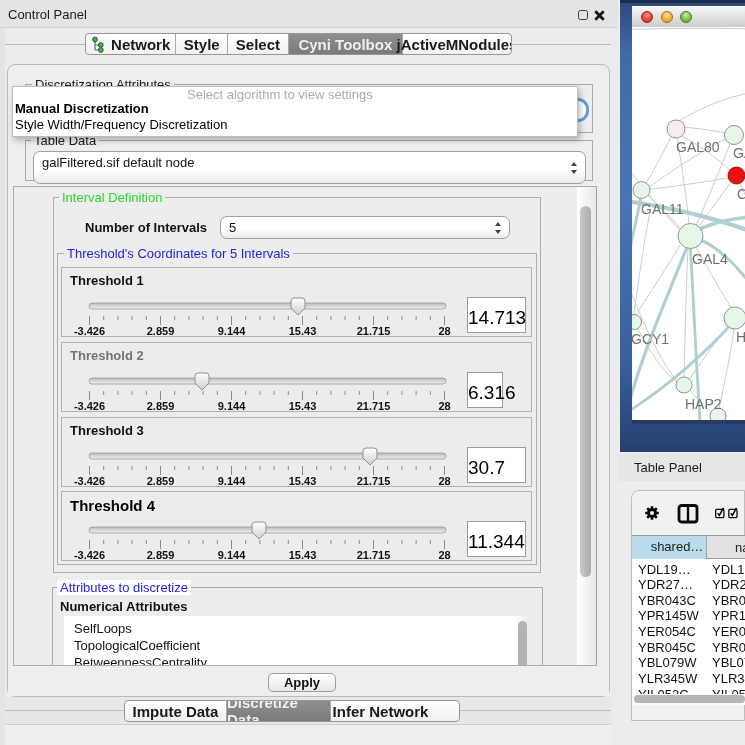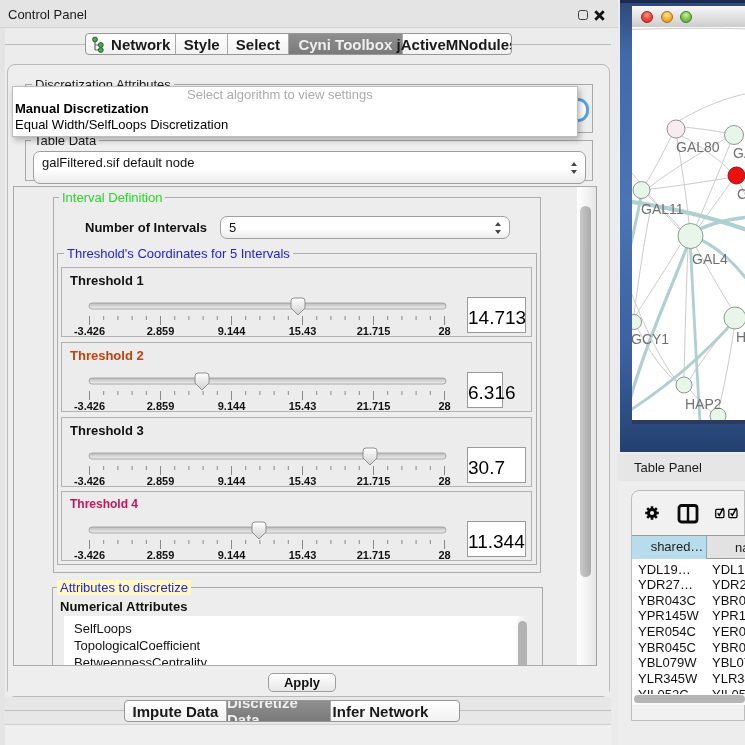--- a/index.html
+++ b/index.html
@@ -136,21 +136,21 @@
             <text x="169.5" y="67">9.144</text>
             <text x="240.5" y="67">15.43</text>
             <text x="311.5" y="67">21.715</text>
             <text x="382.5" y="67">28</text>
           </g>
           <path d="M 229 33 Q 229 30 232 30 L 240 30 Q 243 30 243 33 L 243 40 L 236 47 L 229 40 Z" fill="url(#th267)" stroke="#8f8f8f" stroke-width="1"></path>
         </svg>
       </div>
       <div class="vbox" style="left:467px;top:297px;width:59px;height:36px;padding:9px 6px 0 0;">14.713</div>
       <div class="abs" style="left:61px;top:342px;width:471px;height:70px;border:1px solid #b2b2b2;background:#ececec;box-sizing:border-box;">
-        <div class="abs txt" style="left:8px;top:5px;font-size:13px;font-weight:bold;color:#c2410c;">Threshold 2</div>
+        <div class="abs txt" style="left:8px;top:5px;font-size:13px;font-weight:bold;color:#737373;">Threshold 2</div>
         <svg class="abs" style="left:0;top:0;" width="469" height="68" viewBox="0 0 469 68">
           <defs>
             <linearGradient id="tg342" x1="0" y1="0" x2="0" y2="1">
               <stop offset="0" stop-color="#b9b9b9"></stop>
               <stop offset="0.5" stop-color="#d6d6d6"></stop>
               <stop offset="1" stop-color="#efefef"></stop>
             </linearGradient>
             <linearGradient id="th342" x1="0" y1="0" x2="0" y2="1">
               <stop offset="0" stop-color="#ffffff"></stop>
               <stop offset="1" stop-color="#cfcfcf"></stop>
@@ -246,21 +246,21 @@
             <text x="169.5" y="67">9.144</text>
             <text x="240.5" y="67">15.43</text>
             <text x="311.5" y="67">21.715</text>
             <text x="382.5" y="67">28</text>
           </g>
           <path d="M 301 33 Q 301 30 304 30 L 312 30 Q 315 30 315 33 L 315 40 L 308 47 L 301 40 Z" fill="url(#th416.5)" stroke="#8f8f8f" stroke-width="1"></path>
         </svg>
       </div>
       <div class="vbox" style="left:467px;top:446.5px;width:59px;height:36px;padding:9px 6px 0 0;">30.7</div>
       <div class="abs" style="left:61px;top:491px;width:471px;height:70px;border:1px solid #b2b2b2;background:#ececec;box-sizing:border-box;">
-        <div class="abs txt" style="left:8px;top:5px;font-size:12px;font-weight:bold;color:#be185d;">Threshold 4</div>
+        <div class="abs txt" style="left:8px;top:5px;font-size:15px;font-weight:bold;color:#000000;">Threshold 4</div>
         <svg class="abs" style="left:0;top:0;" width="469" height="68" viewBox="0 0 469 68">
           <defs>
             <linearGradient id="tg491" x1="0" y1="0" x2="0" y2="1">
               <stop offset="0" stop-color="#b9b9b9"></stop>
               <stop offset="0.5" stop-color="#d6d6d6"></stop>
               <stop offset="1" stop-color="#efefef"></stop>
             </linearGradient>
             <linearGradient id="th491" x1="0" y1="0" x2="0" y2="1">
               <stop offset="0" stop-color="#ffffff"></stop>
               <stop offset="1" stop-color="#cfcfcf"></stop>
@@ -302,21 +302,21 @@
             <text x="240.5" y="67">15.43</text>
             <text x="311.5" y="67">21.715</text>
             <text x="382.5" y="67">28</text>
           </g>
           <path d="M 190 33 Q 190 30 193 30 L 201 30 Q 204 30 204 33 L 204 40 L 197 47 L 190 40 Z" fill="url(#th491)" stroke="#8f8f8f" stroke-width="1"></path>
         </svg>
       </div>
       <div class="vbox" style="left:467px;top:521px;width:59px;height:36px;padding:9px 6px 0 0;">11.344</div>
 
   <div class="groupbox" style="left:52px;top:587px;width:491px;height:100px;border-bottom:none;"></div>
-  <div class="gtitle txt" style="left:57px;top:580px;color:#2222e0;background:#fef9c3;">Attributes to discretize</div>
+  <div class="gtitle txt" style="left:57px;top:580px;color:#2222e0;background:#ffffff;">Attributes to discretize</div>
   <div class="abs txt" style="left:60px;top:599px;font-size:13px;font-weight:bold;color:#111;">Numerical Attributes</div>
   <div class="abs" style="left:64px;top:616px;width:451px;height:49px;background:#ffffff;overflow:hidden;">
     <div class="abs txt" style="left:10px;top:5px;font-size:13px;color:#111;">SelfLoops</div>
     <div class="abs txt" style="left:10px;top:22px;font-size:13px;color:#111;">TopologicalCoefficient</div>
     <div class="abs txt" style="left:10px;top:39px;font-size:13px;color:#111;">BetweennessCentrality</div>
   </div>
   <div class="abs" style="left:515px;top:616px;width:13px;height:49px;background:linear-gradient(90deg,#fdfdfd,#ededed);"></div>
   <div class="abs" style="left:518px;top:621px;width:9px;height:44px;background:#b3b3b3;border-radius:5px 5px 0 0;"></div>
 
   <div class="abs" style="left:8px;top:666px;width:601px;height:30px;background:#eeeeee;"></div>
@@ -330,21 +330,21 @@
     <div class="s" style="width:99px;font-weight:bold;">Infer Network</div>
   </div>
   <div class="abs" style="left:0;top:724px;width:618px;height:21px;background:#efefef;border-top:1px solid #cfcfcf;"></div>
   <div class="abs" style="left:0;top:28px;width:5px;height:717px;background:#e4e4e4;"></div>
   <div class="abs" style="left:611px;top:28px;width:7px;height:717px;background:#ebebeb;"></div>
 </div>
 
 <div class="abs" style="left:12px;top:86px;width:566px;height:51px;background:#ffffff;border:1px solid #bdbdbd;box-sizing:border-box;z-index:50;box-shadow:2px 3px 6px rgba(0,0,0,0.28);">
   <div class="abs txt" style="left:174px;top:0px;font-size:13px;color:#ababab;">Select algorithm to view settings</div>
   <div class="abs txt" style="left:2px;top:14px;font-size:13px;font-weight:bold;color:#000;">Manual Discretization</div>
-  <div class="abs txt" style="left:2px;top:30px;font-size:13px;color:#000;">Equal Width/SelfLoops Discretization</div>
+  <div class="abs txt" style="left:2px;top:30px;font-size:13px;color:#000;">Style Width/Frequency Discretization</div>
 </div>
 
 <div class="abs" style="left:618px;top:0;width:127px;height:745px;background:#ededed;">
 
   <div class="abs" style="left:2px;top:0;width:125px;height:452px;background:linear-gradient(#2d4878 0%,#426aa8 12%,#4a74b4 45%,#3a5f9e 80%,#24406e 100%);"></div>
   <div class="abs" style="left:2px;top:0;width:125px;height:3px;background:#1d2c4e;"></div>
 
   <div class="abs" style="left:14px;top:6px;width:113px;height:21px;background:linear-gradient(#f8f8f8,#cccccc);border-bottom:1px solid #8f8f8f;"></div>
   <div class="abs" style="left:23px;top:11px;width:12px;height:12px;border-radius:6px;background:radial-gradient(circle at 50% 30%,#fb9a92 0%,#ee4f42 45%,#cf2a20 100%);border:0.5px solid #9e2018;box-sizing:border-box;"></div>
   <div class="abs" style="left:42.5px;top:11px;width:12px;height:12px;border-radius:6px;background:radial-gradient(circle at 50% 30%,#ffe2a0 0%,#f4b943 45%,#d98f1b 100%);border:0.5px solid #a56f14;box-sizing:border-box;"></div>

